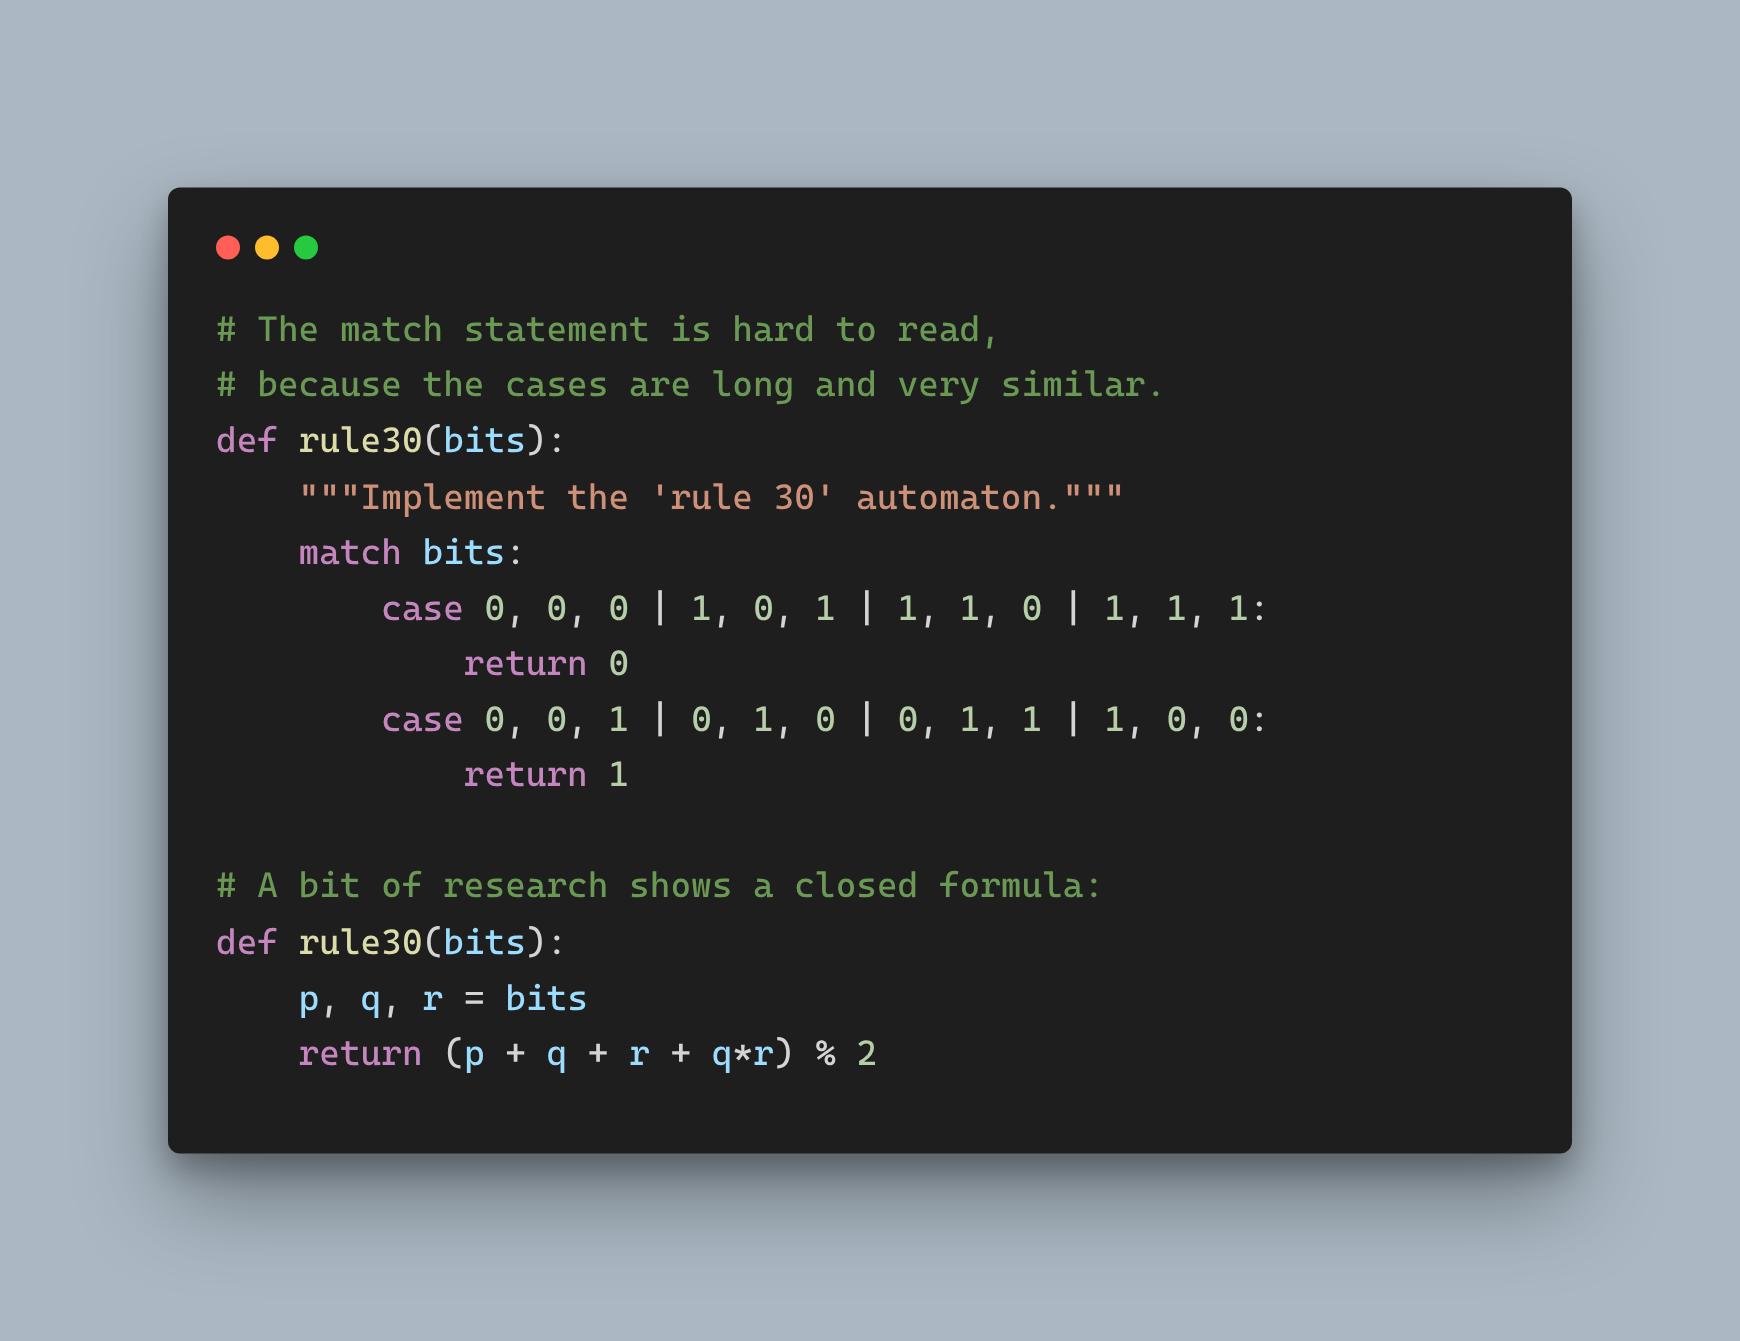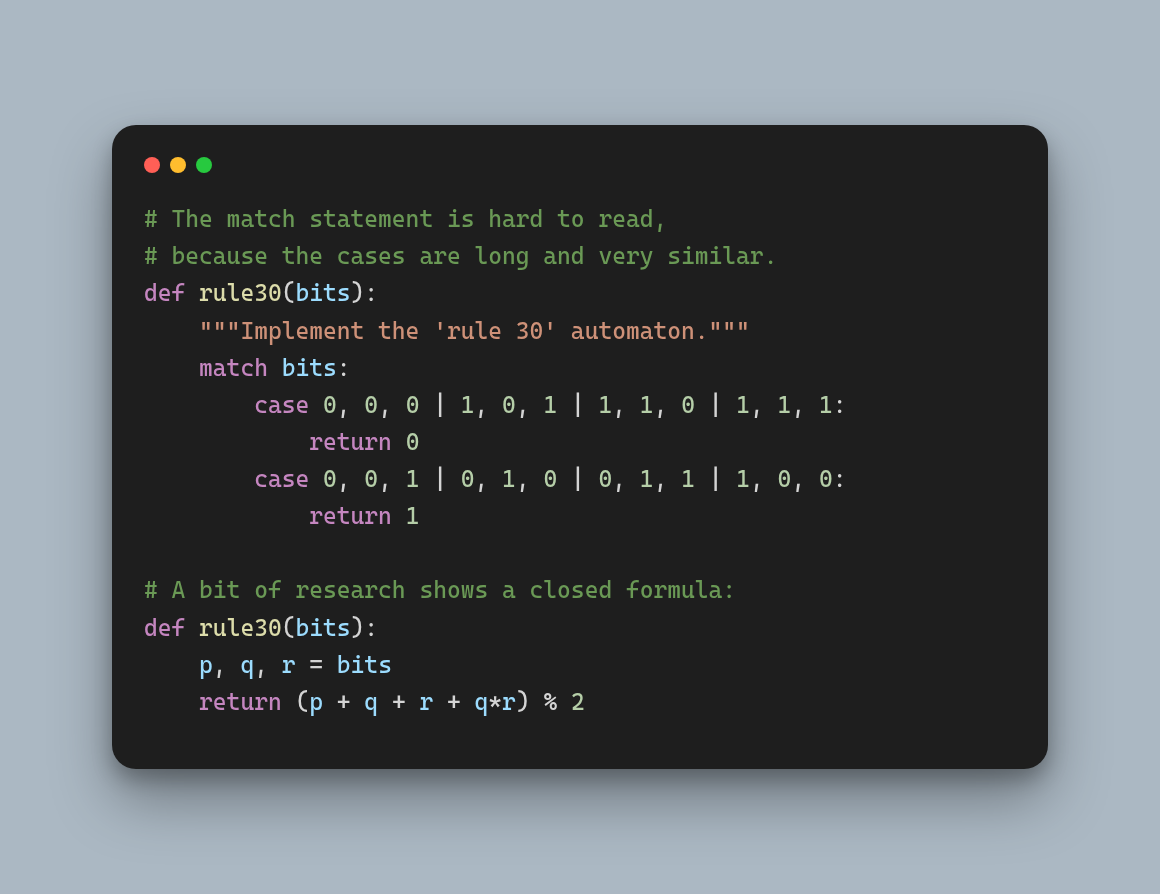--- a/index.html
+++ b/index.html
@@ -7,21 +7,21 @@
       background: #abb8c3;
       width: 1160px;
       height: 894px;
       display: flex;
       align-items: center;
       justify-content: center;
       font-family: ui-monospace, "SF Mono", "Cascadia Code", Menlo, Consolas, monospace;
     }
     .window {
       background: #1e1e1e;
-      border-radius: 24px;
+      border-radius: 8px;
       width: 936px;
       padding: 24px 32px 48px 32px;
       box-shadow: 0 30px 60px rgba(0,0,0,0.35), 0 10px 20px rgba(0,0,0,0.25);
     }
     .titlebar {
       display: flex;
       gap: 10px;
       padding: 8px 0 28px 0;
     }
     .dot {

